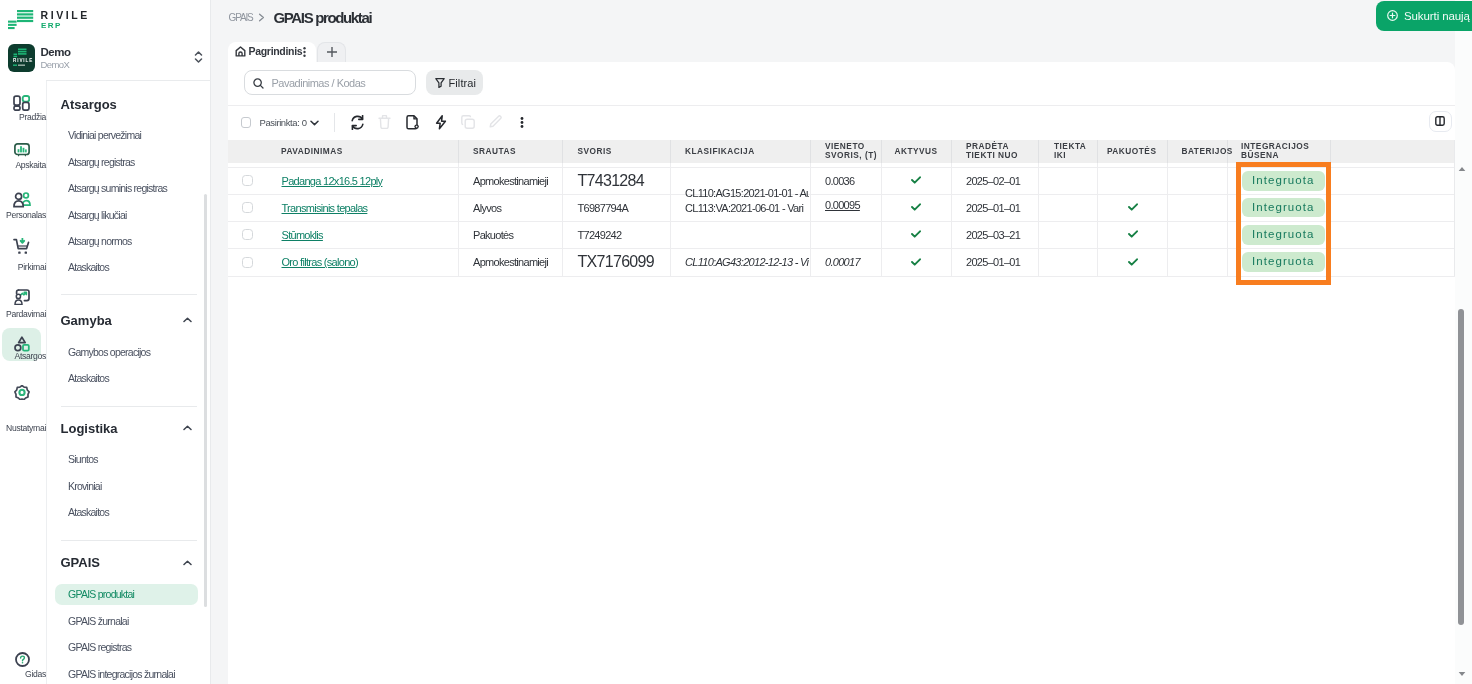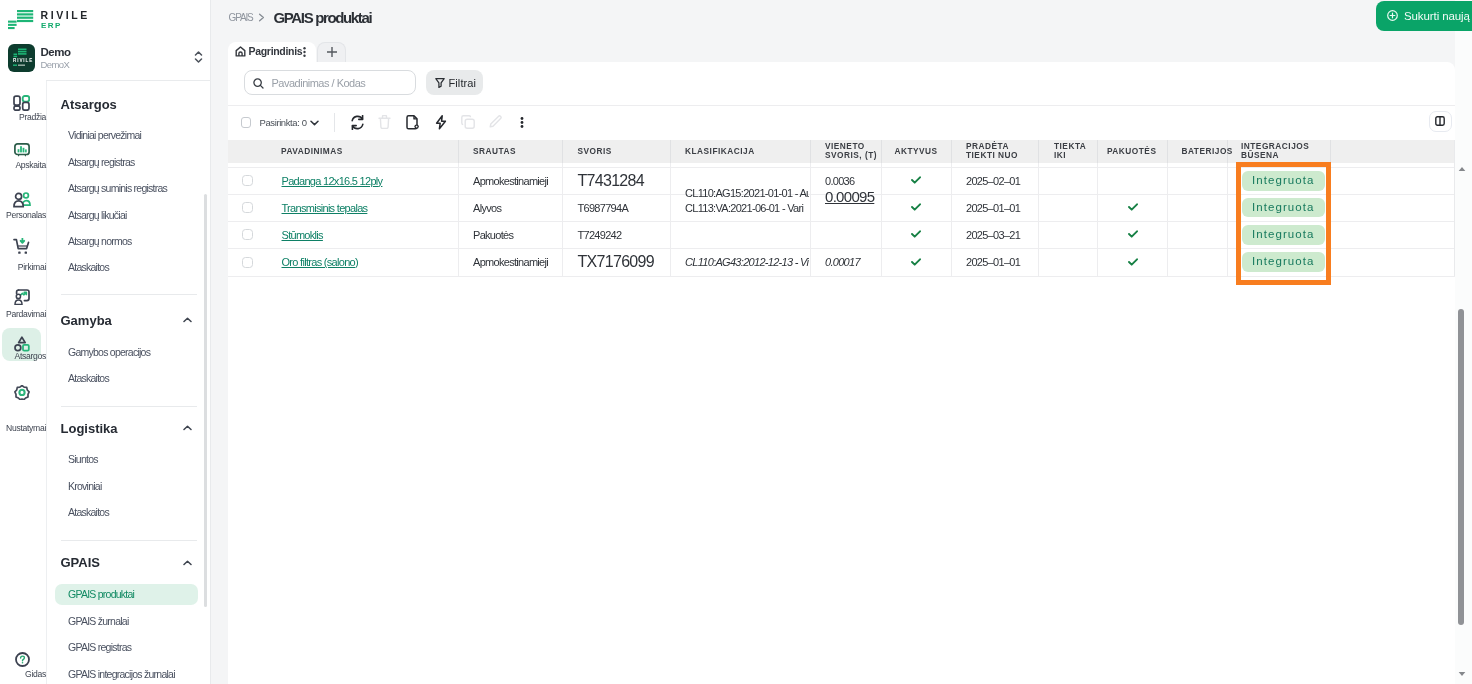--- a/index.html
+++ b/index.html
@@ -314,21 +314,21 @@
 <svg class="abs" style="left:911.0px;top:176.3px;" width="10" height="8" viewBox="0 0 10 8">
     <path d="M1 4 L3.7 6.7 L9 1.3" fill="none" stroke="#168044" stroke-width="1.9" stroke-linecap="round" stroke-linejoin="round"></path>
   </svg>
 <div class="abs" style="left:966px;top:173.8px;font-size:11px;letter-spacing:-0.7px;color:#2f3339;line-height:14px;white-space:nowrap;">2025–02–01</div>
 <div class="abs" style="left:1241.5px;top:171.10000000000002px;width:83.5px;height:19.5px;border-radius:6px;background:#cdeace;text-align:center;line-height:19.5px;font-size:11.5px;letter-spacing:1.05px;color:#177a5e;">Integruota</div>
 <div class="abs" style="left:241.7px;top:202.1px;width:11px;height:11px;border:1.3px solid #d5d8db;border-radius:3.5px;background:#fff;"></div>
 <div class="abs" style="left:281.5px;top:200.6px;font-size:11px;letter-spacing:-0.7px;color:#2f3339;line-height:14px;white-space:nowrap;color:#0e8066;text-decoration:underline;">Transmisinis tepalas</div>
 <div class="abs" style="left:473px;top:200.6px;font-size:11px;letter-spacing:-0.7px;color:#2f3339;line-height:14px;white-space:nowrap;">Alyvos</div>
 <div class="abs" style="left:577.5px;top:200.6px;font-size:11px;letter-spacing:-0.7px;color:#2f3339;line-height:14px;white-space:nowrap;">T6987794A</div>
 <div class="abs" style="left:685px;top:200.6px;width:124px;overflow:hidden;white-space:nowrap;font-size:11px;letter-spacing:-0.7px;color:#2f3339;line-height:14px;white-space:nowrap;">CL113:VA:2021-06-01 - Vari</div>
-<div class="abs" style="left:825px;top:190px;font-size:15px;letter-spacing:-0.7px;color:#2f3339;line-height:14px;white-space:nowrap;text-decoration:underline;">0.00095</div>
+<div class="abs" style="left:825px;top:198px;font-size:11px;letter-spacing:-0.7px;color:#2f3339;line-height:14px;white-space:nowrap;text-decoration:underline;">0.00095</div>
 <svg class="abs" style="left:911.0px;top:203.1px;" width="10" height="8" viewBox="0 0 10 8">
     <path d="M1 4 L3.7 6.7 L9 1.3" fill="none" stroke="#168044" stroke-width="1.9" stroke-linecap="round" stroke-linejoin="round"></path>
   </svg>
 <div class="abs" style="left:966px;top:200.6px;font-size:11px;letter-spacing:-0.7px;color:#2f3339;line-height:14px;white-space:nowrap;">2025–01–01</div>
 <svg class="abs" style="left:1127.5px;top:203.1px;" width="10" height="8" viewBox="0 0 10 8">
     <path d="M1 4 L3.7 6.7 L9 1.3" fill="none" stroke="#168044" stroke-width="1.9" stroke-linecap="round" stroke-linejoin="round"></path>
   </svg>
 <div class="abs" style="left:1241.5px;top:197.9px;width:83.5px;height:19.5px;border-radius:6px;background:#cdeace;text-align:center;line-height:19.5px;font-size:11.5px;letter-spacing:1.05px;color:#177a5e;">Integruota</div>
 <div class="abs" style="left:241.7px;top:229.3px;width:11px;height:11px;border:1.3px solid #d5d8db;border-radius:3.5px;background:#fff;"></div>
 <div class="abs" style="left:281.5px;top:227.8px;font-size:11px;letter-spacing:-0.7px;color:#2f3339;line-height:14px;white-space:nowrap;color:#0e8066;text-decoration:underline;">Stūmoklis</div>

